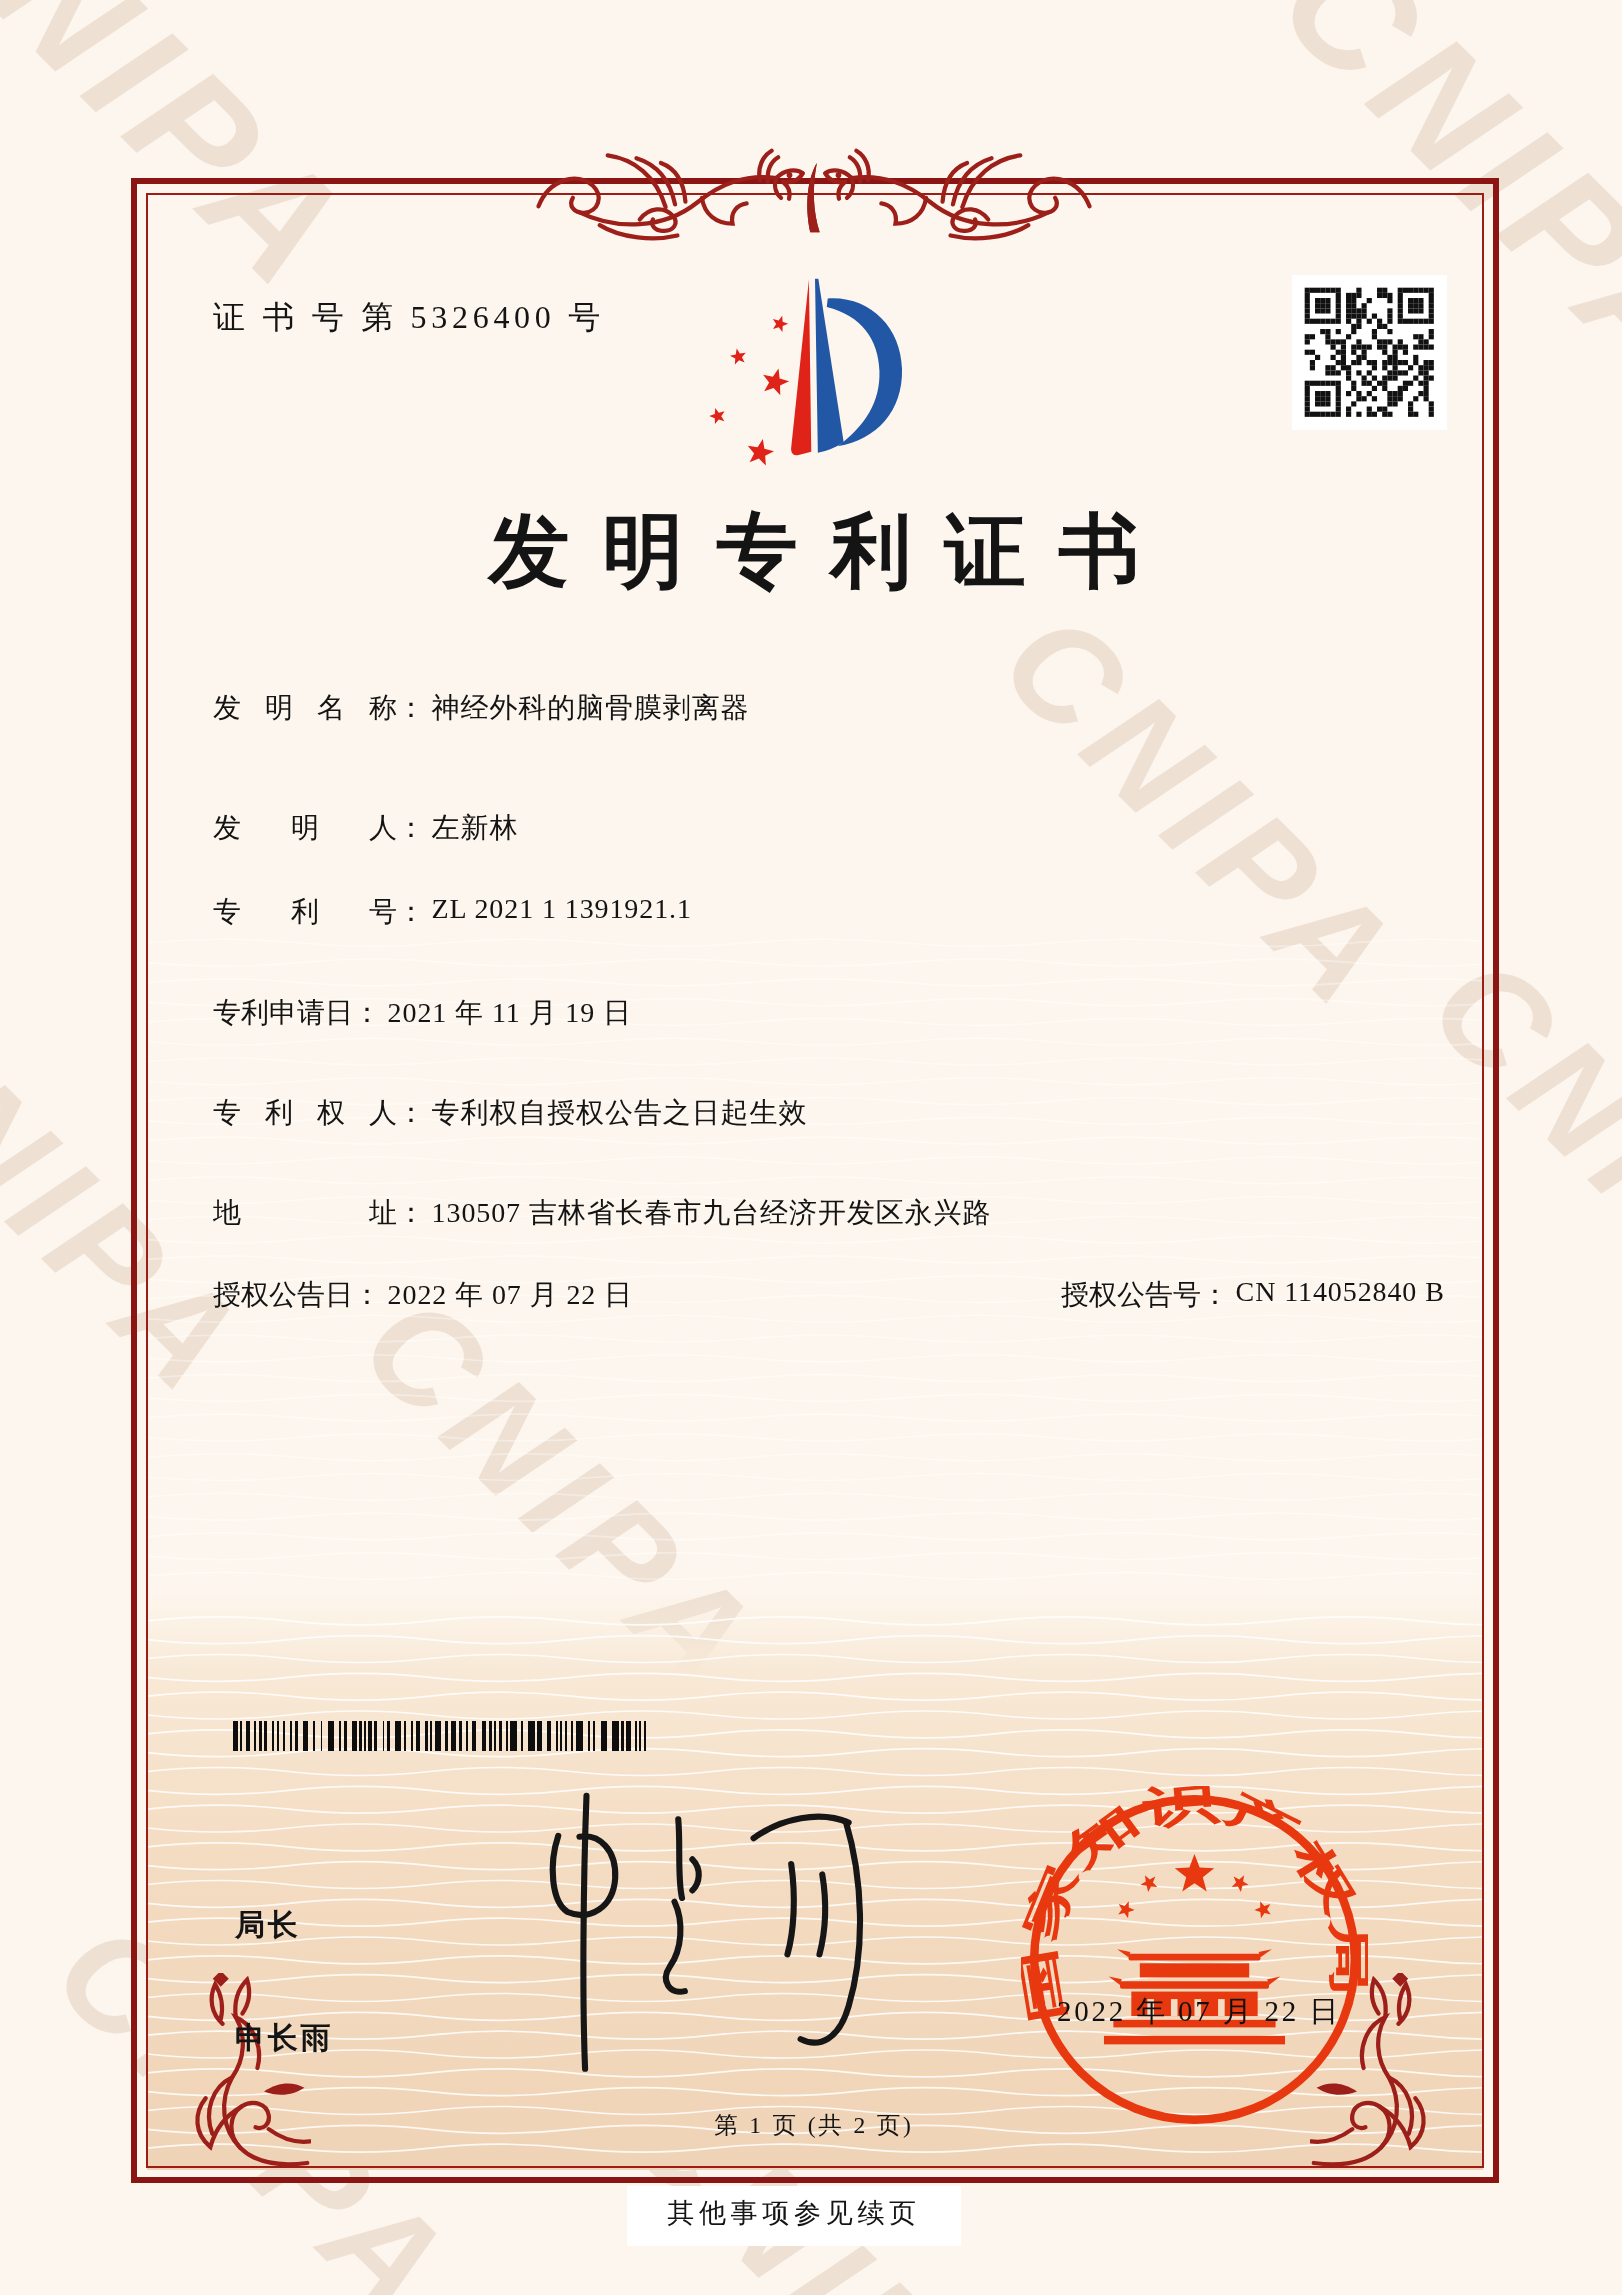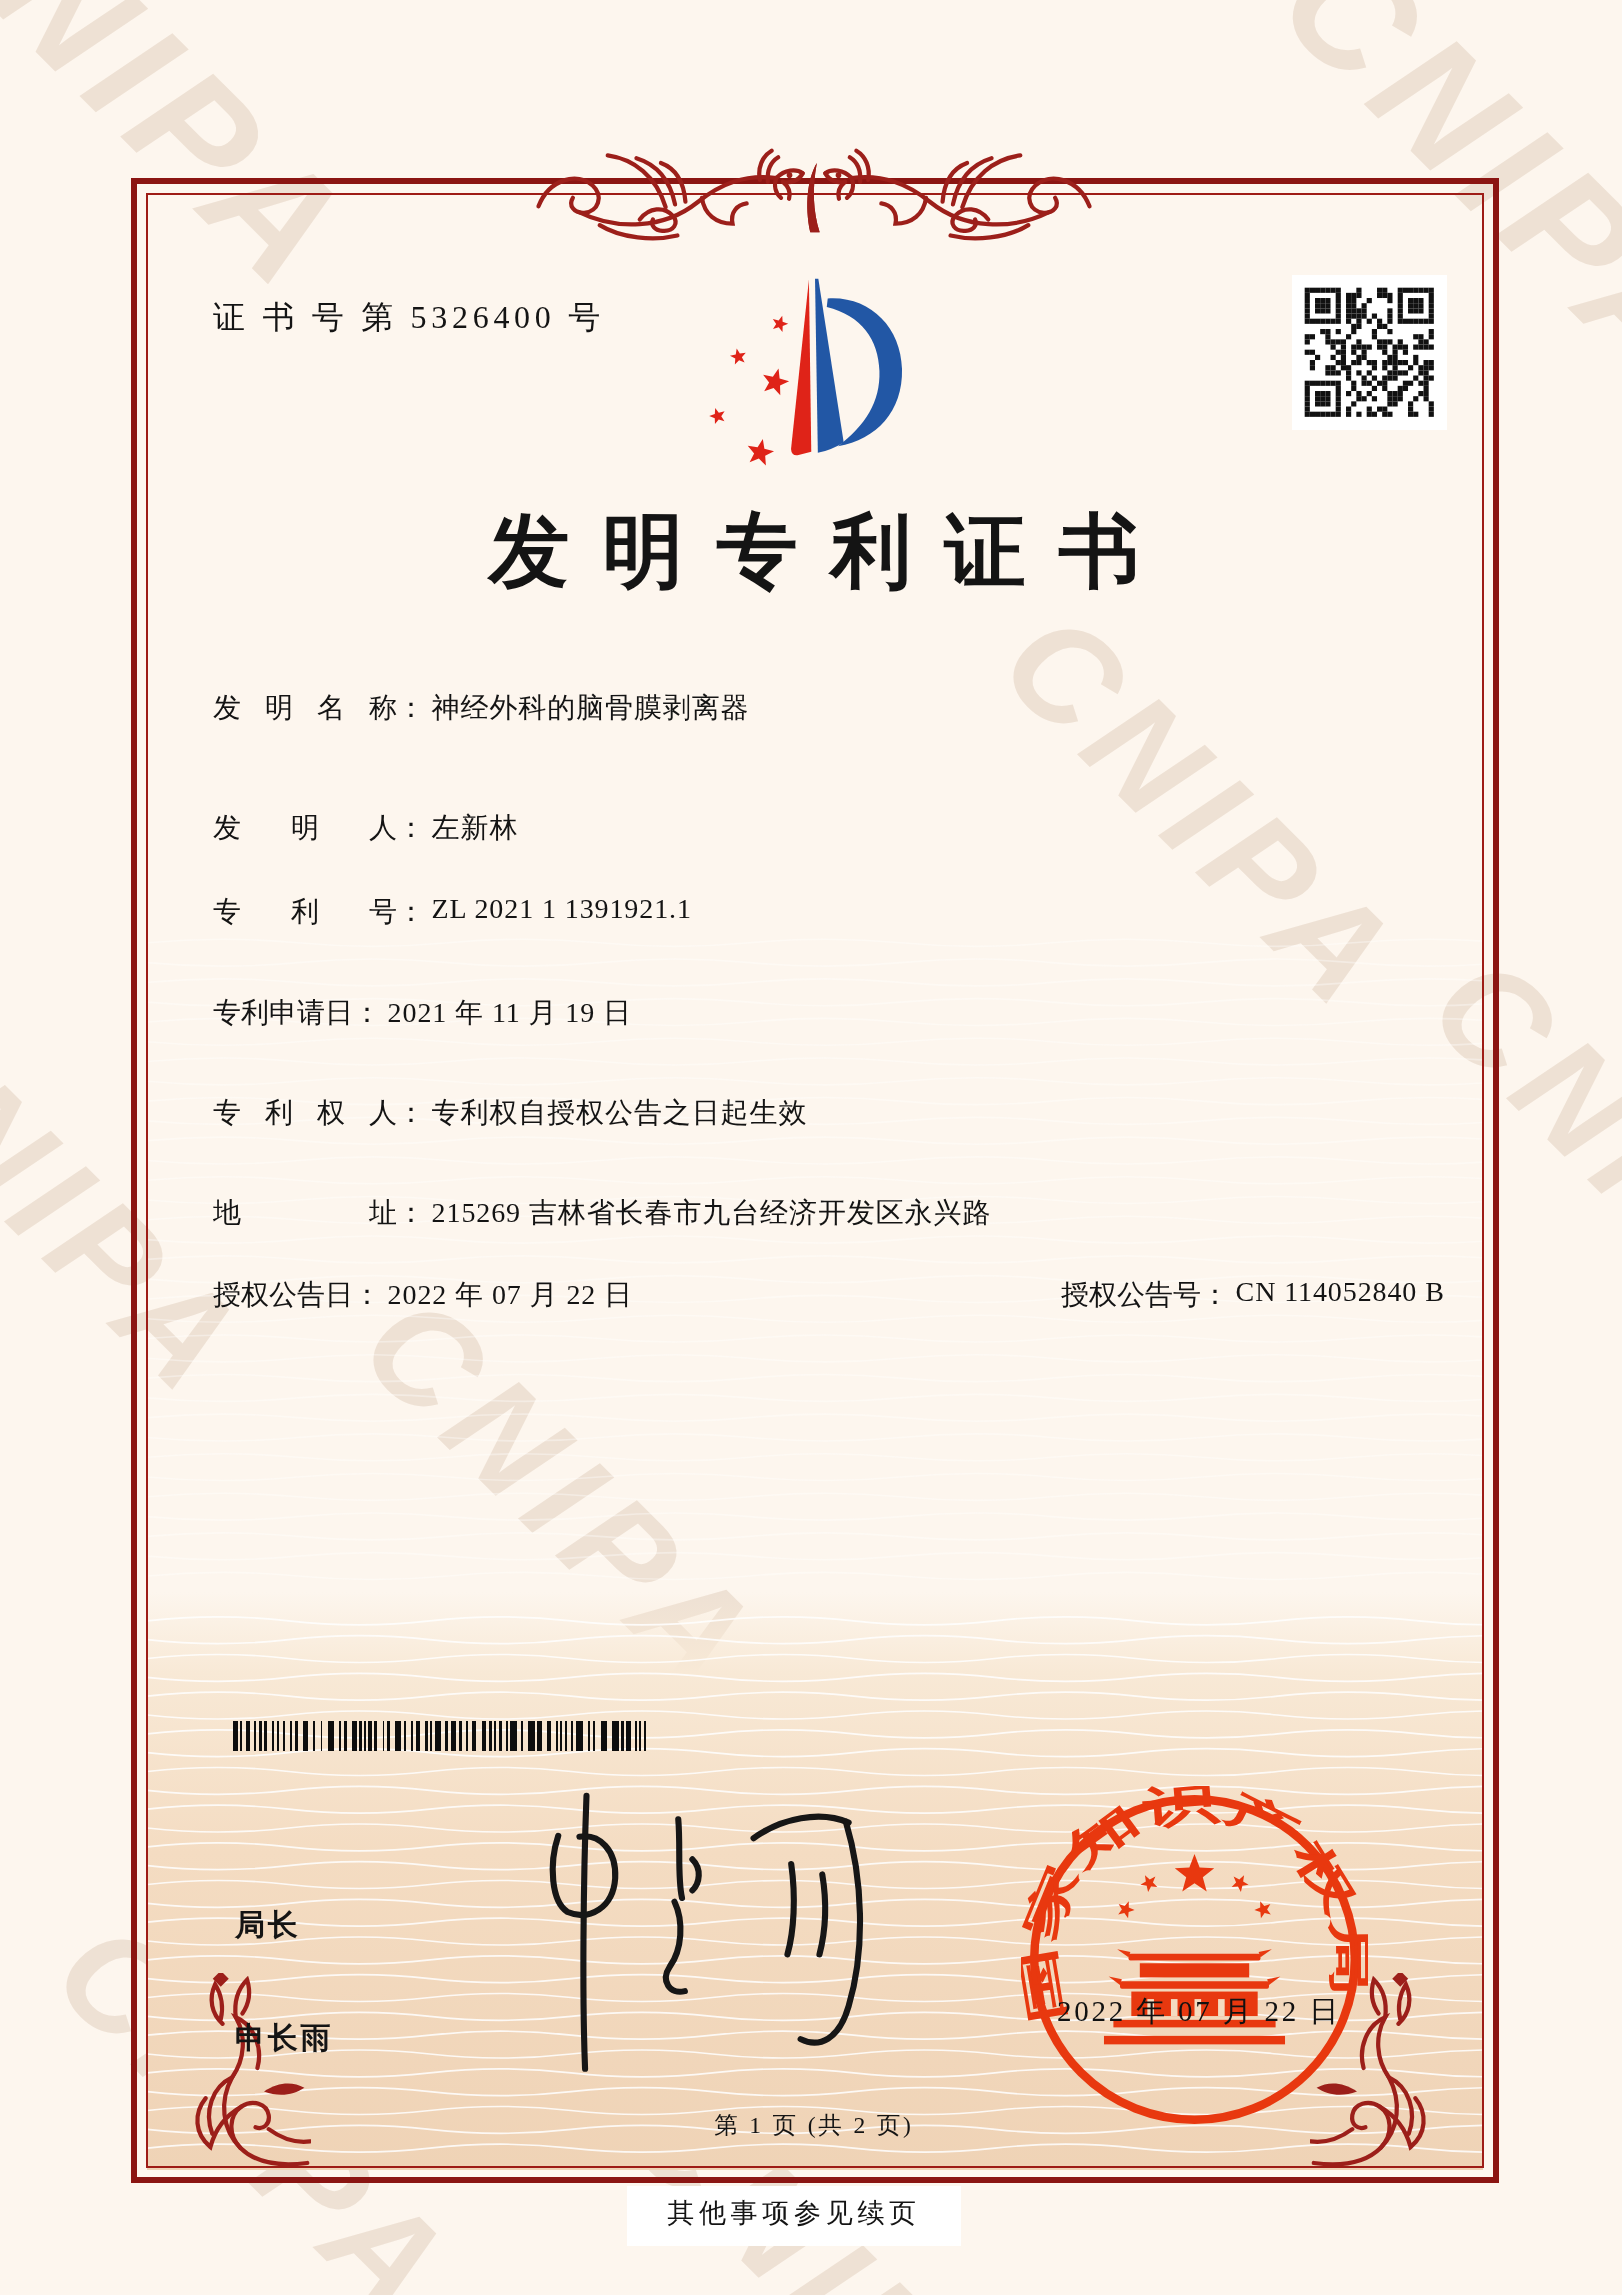--- a/index.html
+++ b/index.html
@@ -522,21 +522,21 @@
 <div class="row" style="top:893px">
   <span class="lbl w390">专利号</span><span class="colon">：</span><span class="val">ZL 2021 1 1391921.1</span>
 </div>
 <div class="row" style="top:994px">
   <span class="lbl">专利申请日</span><span class="colon">：</span><span class="val">2021 年 11 月 19 日</span>
 </div>
 <div class="row" style="top:1094px">
   <span class="lbl w390">专利权人</span><span class="colon">：</span><span class="val">专利权自授权公告之日起生效</span>
 </div>
 <div class="row" style="top:1194px">
-  <span class="lbl w390">地址</span><span class="colon">：</span><span class="val">215269 吉林省长春市九台经济开发区永兴路</span>
+  <span class="lbl w390">地址</span><span class="colon">：</span><span class="val">130507 吉林省长春市九台经济开发区永兴路</span>
 </div>
 
 <div class="row" style="top:1276px">
   <span class="lbl">授权公告日</span><span class="colon">：</span><span class="val">2022 年 07 月 22 日</span>
   <span class="grant-right">
     <span class="lbl">授权公告号</span><span class="colon">：</span><span class="val">CN 114052840 B</span>
   </span>
 </div>
 
 <div class="paras">

